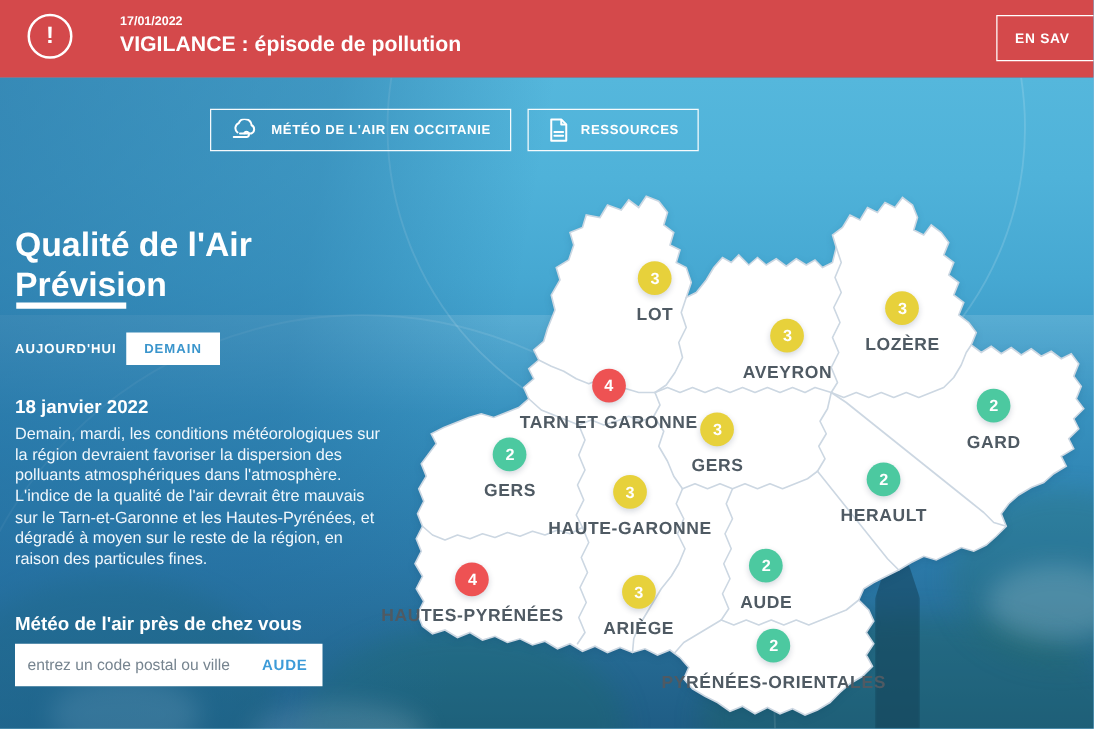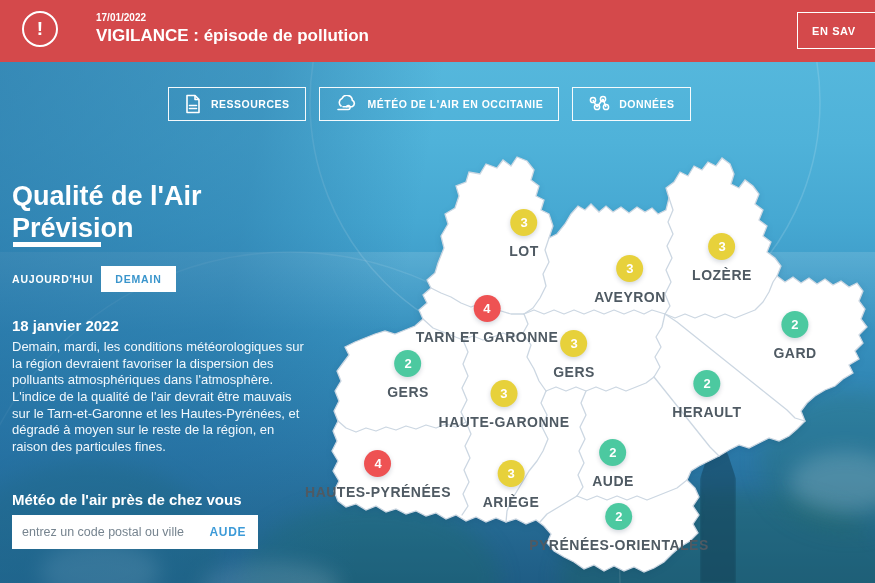--- a/index.html
+++ b/index.html
@@ -188,48 +188,36 @@
         <div class="dept" style="left: 619px; top: 440.5px;">
           <div class="badge" style="background: rgb(76, 201, 160);">2</div>
           <div class="dept-label">PYRÉNÉES-ORIENTALES</div>
         </div>
       </div>
 
 
     <div class="nav">
       <button class="nav-btn">
         <span class="nav-icon">
-          <svg width="18" height="20" viewBox="0 0 18 20">
-              <path d="M3 1.5 L11 1.5 L15 5.5 L15 18.5 L3 18.5 Z" fill="none" stroke="#fff" stroke-width="1.6" stroke-linejoin="round"></path>
-              <path d="M11 1.5 L11 5.5 L15 5.5" fill="none" stroke="#fff" stroke-width="1.6" stroke-linejoin="round"></path>
-              <path d="M5.5 11.5 L12.5 11.5 M5.5 14.5 L12.5 14.5" stroke="#fff" stroke-width="1.6" stroke-linecap="round"></path>
-            </svg>
-        </span>
-        <span>RESSOURCES</span>
-      </button>
-      <button class="nav-btn">
-        <span class="nav-icon">
           <svg width="24" height="18" viewBox="0 0 24 18">
               <path d="M6 11 A4.4 4.4 0 0 1 7 3.5 A5.4 5.4 0 0 1 17.3 5.2 A3.6 3.6 0 0 1 17 11.8 L8 11.8" fill="none" stroke="#fff" stroke-width="1.6" stroke-linecap="round"></path>
               <path d="M3 14.5 L13 14.5 A2 2 0 1 0 11.4 11.6" fill="none" stroke="#fff" stroke-width="1.6" stroke-linecap="round"></path>
             </svg>
         </span>
         <span>MÉTÉO DE L'AIR EN OCCITANIE</span>
       </button>
       <button class="nav-btn">
         <span class="nav-icon">
-          <svg width="22" height="18" viewBox="0 0 22 18">
-              <path d="M5 5 L9 12 M9 12 L15 4 M15 4 L18 12" stroke="#fff" stroke-width="1.5" fill="none"></path>
-              <circle cx="5" cy="5" r="2.6" fill="none" stroke="#fff" stroke-width="1.5"></circle>
-              <circle cx="9" cy="12" r="2.6" fill="none" stroke="#fff" stroke-width="1.5"></circle>
-              <circle cx="15" cy="4" r="2.6" fill="none" stroke="#fff" stroke-width="1.5"></circle>
-              <circle cx="18" cy="12" r="2.6" fill="none" stroke="#fff" stroke-width="1.5"></circle>
+          <svg width="18" height="20" viewBox="0 0 18 20">
+              <path d="M3 1.5 L11 1.5 L15 5.5 L15 18.5 L3 18.5 Z" fill="none" stroke="#fff" stroke-width="1.6" stroke-linejoin="round"></path>
+              <path d="M11 1.5 L11 5.5 L15 5.5" fill="none" stroke="#fff" stroke-width="1.6" stroke-linejoin="round"></path>
+              <path d="M5.5 11.5 L12.5 11.5 M5.5 14.5 L12.5 14.5" stroke="#fff" stroke-width="1.6" stroke-linecap="round"></path>
             </svg>
         </span>
-        <span>DONNÉES</span>
+        <span>RESSOURCES</span>
       </button>
     </div>
 
     <div class="panel">
       <div class="panel-title">
         <div>Qualité de l'Air</div>
         <div>Prévision</div>
       </div>
       <div class="title-bar"></div>
       <div class="tabs">

